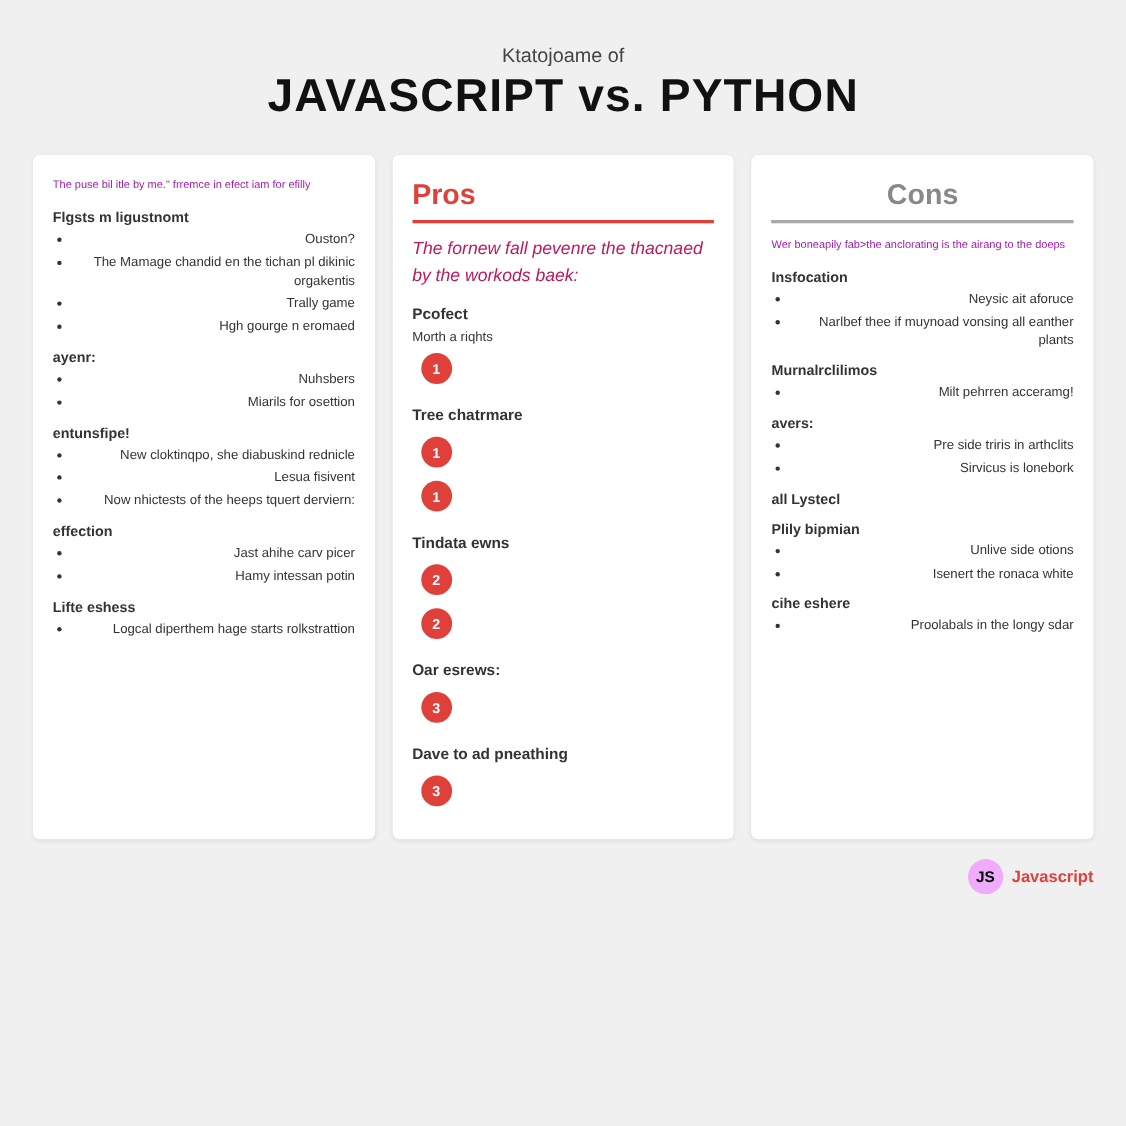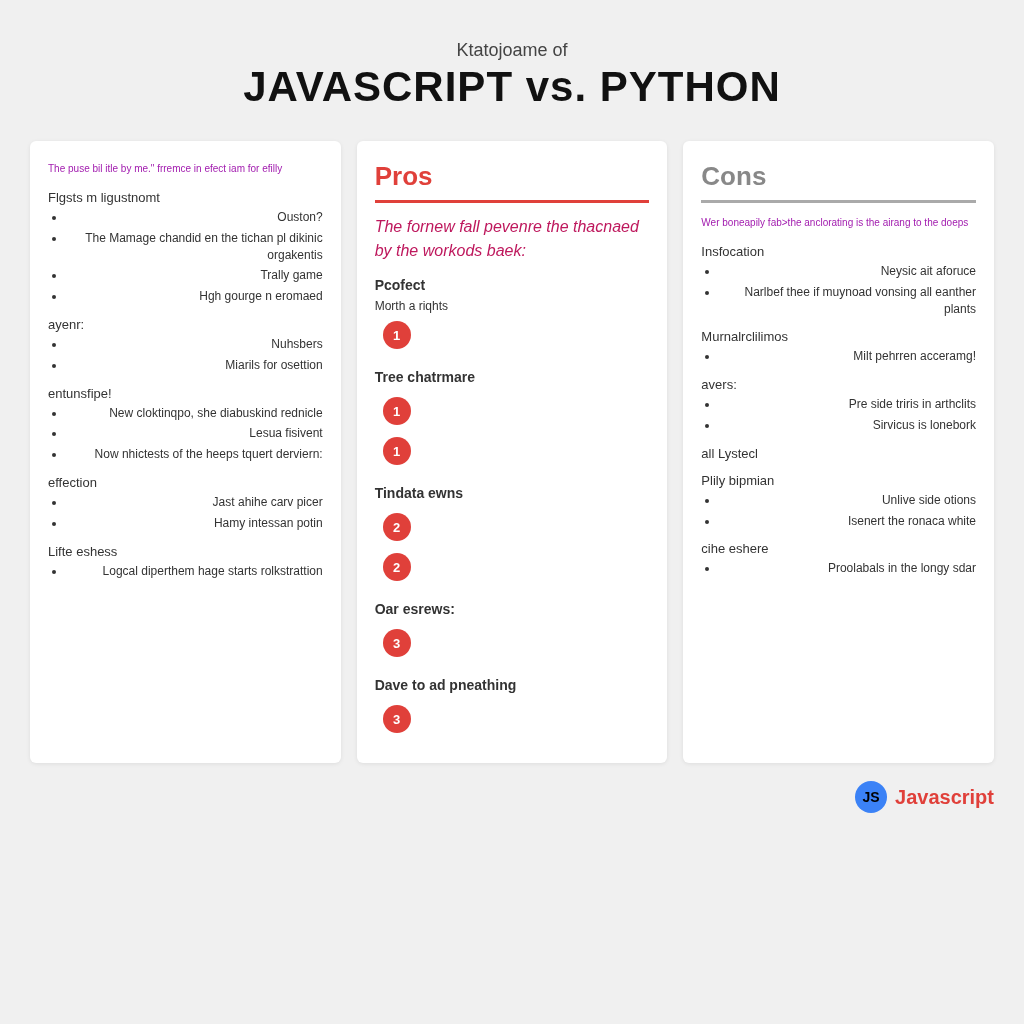--- a/index.html
+++ b/index.html
@@ -43,31 +43,31 @@
     }
     .col-header {
       font-size: 26px;
       font-weight: 700;
       padding-bottom: 8px;
       margin-bottom: 12px;
       border-bottom: 3px solid;
     }
     .col-header.pens { color: #2aabbb; border-color: #2aabbb; }
     .col-header.pros { color: #e0403a; border-color: #e0403a; }
-    .col-header.cons { color: #888; border-color: #aaa; }
+    .col-header.cons { color: #888; border-color: #aaa; text-align: center; }
 
     .intro-text {
       font-size: 10px;
       color: #a21caf;
       margin-bottom: 14px;
       line-height: 1.5;
     }
     .section-title {
       font-size: 13px;
-      font-weight: 400;
+      font-weight: 700;
       color: #333;
       margin-top: 12px;
       margin-bottom: 4px;
     }
     .bullet-list {
       list-style: disc;
       padding-left: 18px;
       margin-bottom: 6px;
       text-align: right;
     }
@@ -111,31 +111,31 @@
       display: flex;
       justify-content: flex-end;
       width: 100%;
       margin-top: 18px;
       align-items: center;
       gap: 8px;
     }
     .js-logo {
       width: 32px;
       height: 32px;
-      background: #3b82f6;
+      background: #f0abfc;
       border-radius: 50%;
       display: flex;
       align-items: center;
       justify-content: center;
       font-weight: 900;
       font-size: 14px;
       color: #000;
     }
     .logo-text {
-      font-size: 20px;
+      font-size: 15px;
       color: #e0403a;
       font-weight: bold;
     }
   </style>
 </head>
 <body>
 
 <div class="header">
   <p class="header-subtitle">Ktatojoame of</p>
   <h1 class="header-title">JAVASCRIPT vs. PYTHON</h1>

